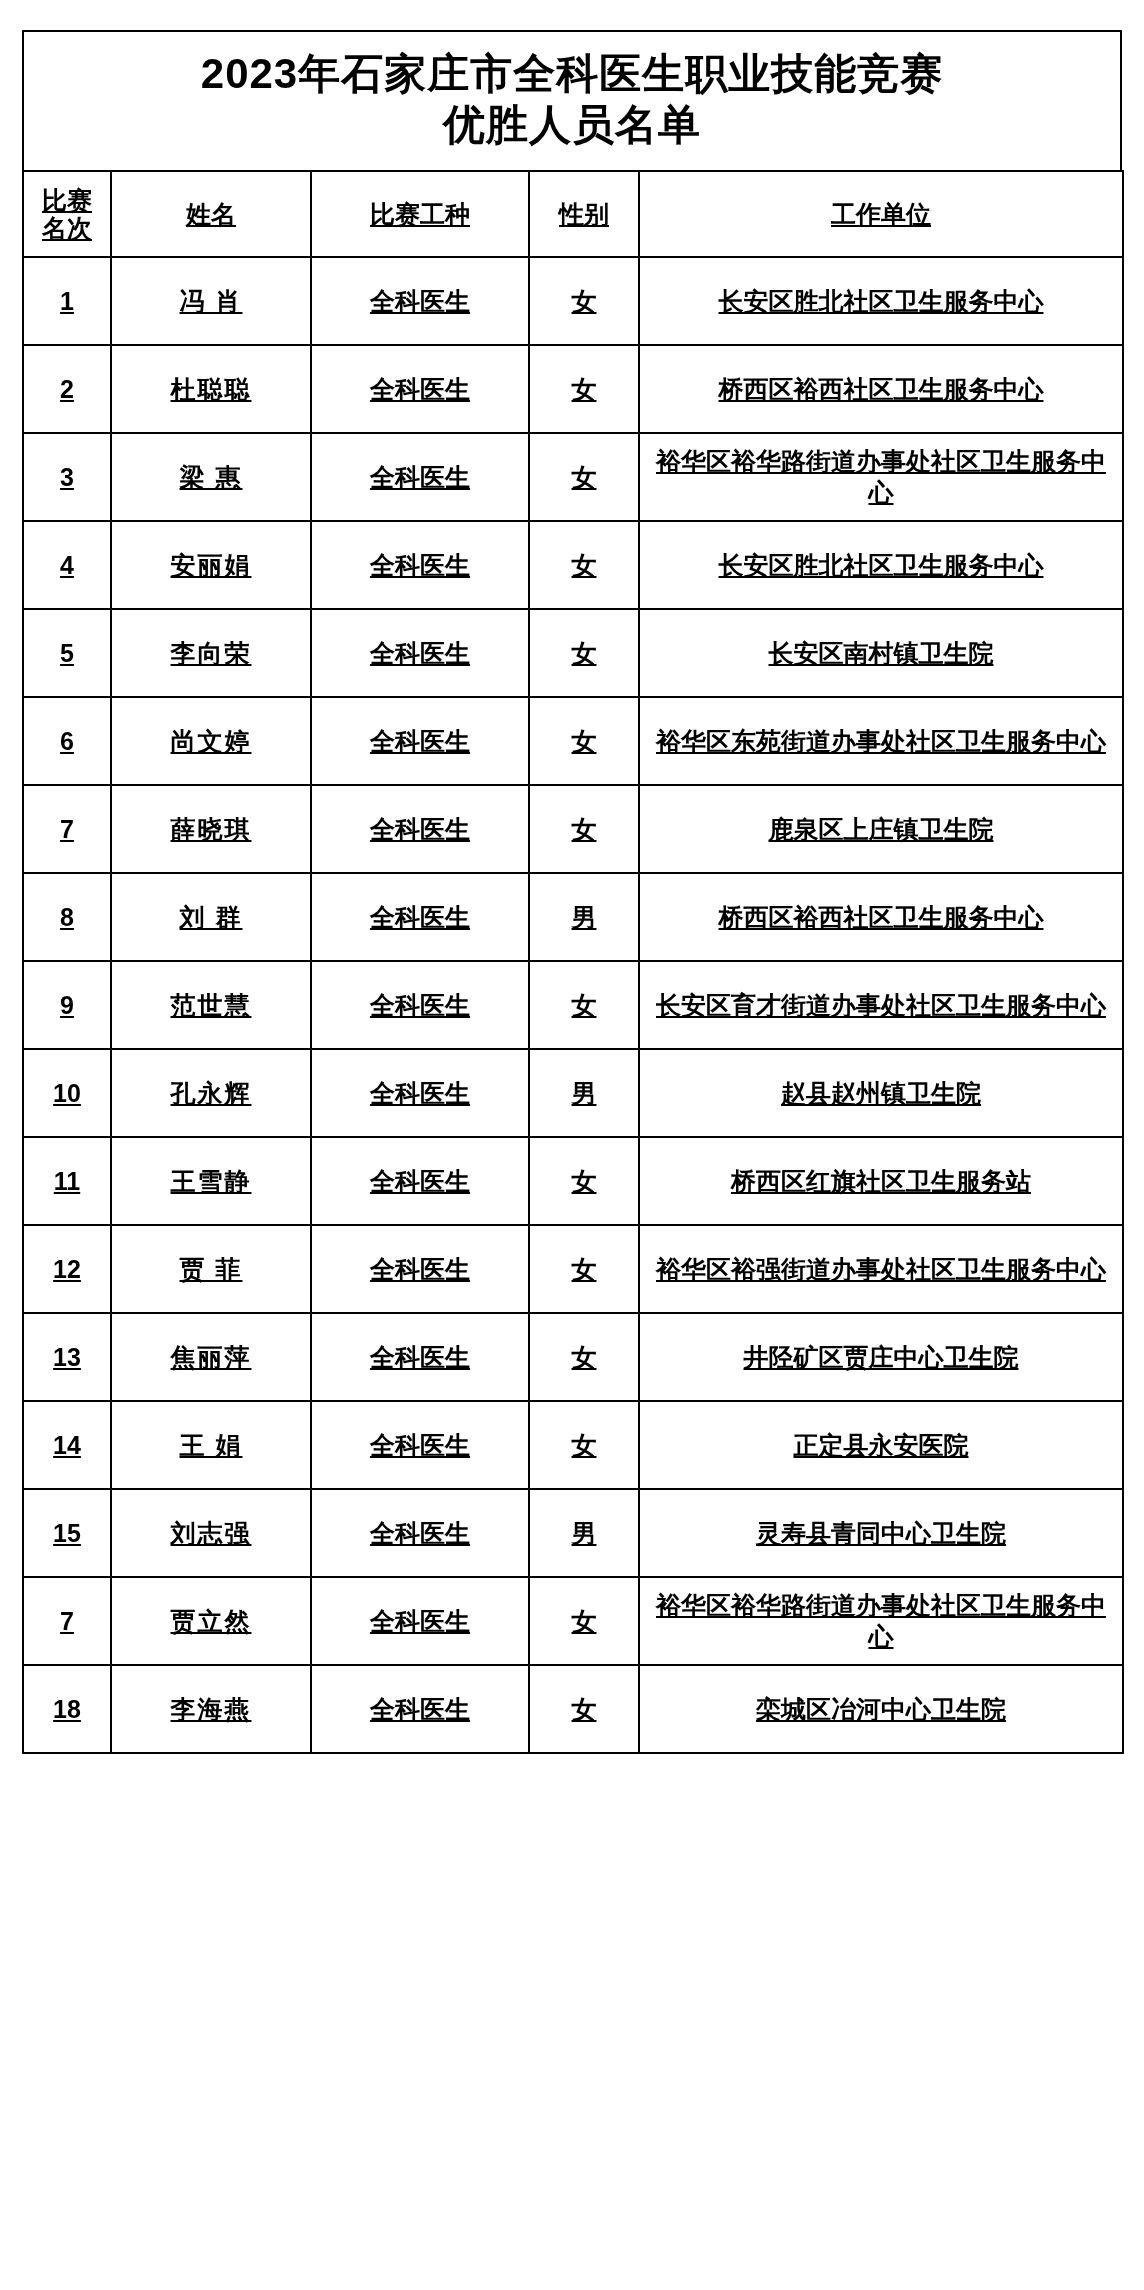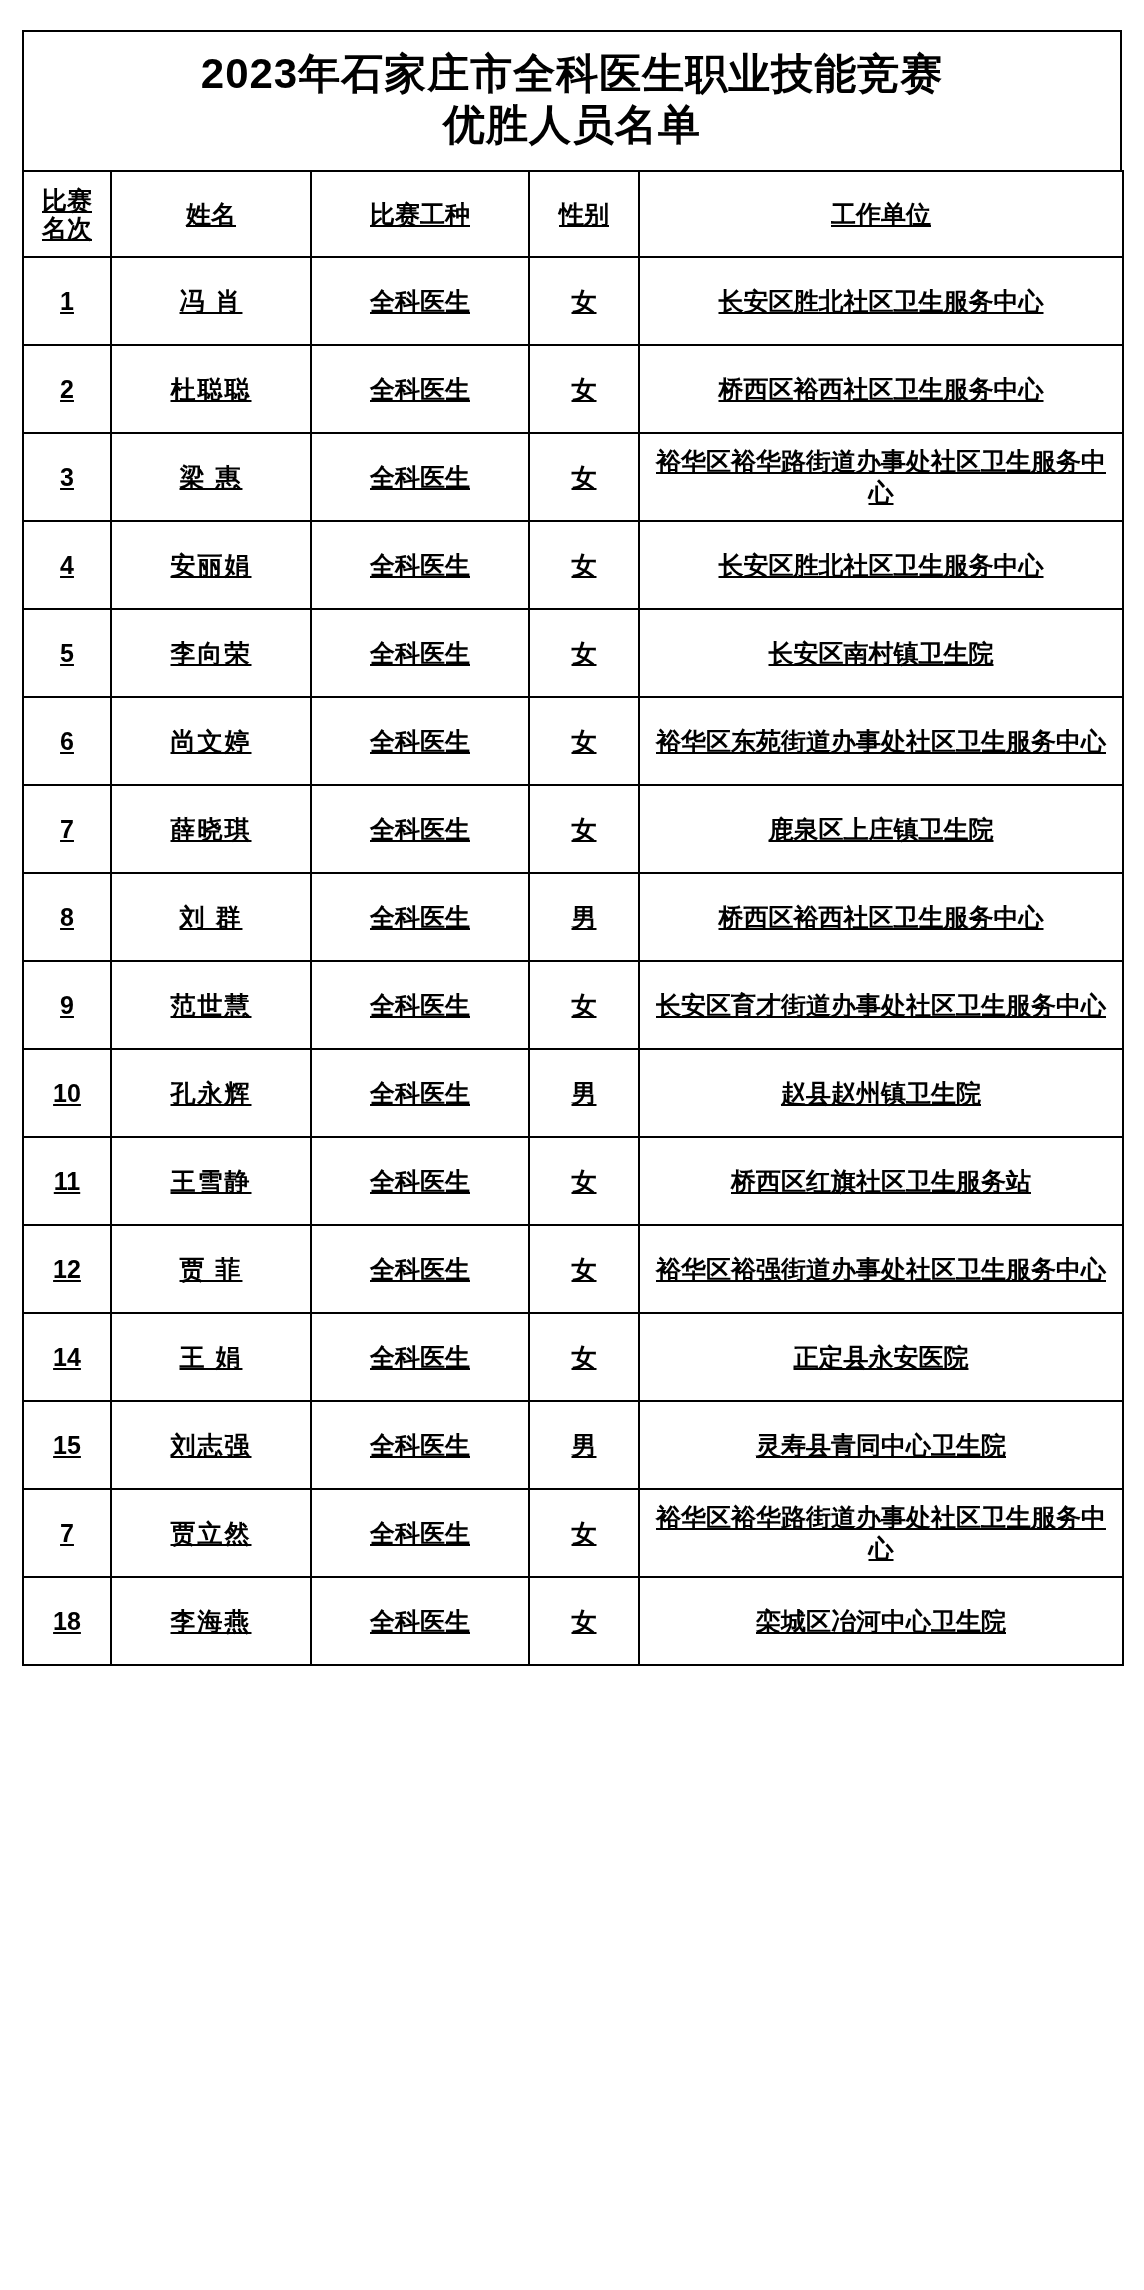--- a/index.html
+++ b/index.html
@@ -186,20 +186,27 @@
             <td class="unit">桥西区红旗社区卫生服务站</td>
           </tr>
           <tr>
             <td class="rank">12</td>
             <td class="name">贾 菲</td>
             <td class="type">全科医生</td>
             <td class="sex">女</td>
             <td class="unit">裕华区裕强街道办事处社区卫生服务中心</td>
           </tr>
           <tr>
+            <td class="rank">13</td>
+            <td class="name">焦丽萍</td>
+            <td class="type">全科医生</td>
+            <td class="sex">女</td>
+            <td class="unit">井陉矿区贾庄中心卫生院</td>
+          </tr>
+          <tr>
             <td class="rank">14</td>
             <td class="name">王 娟</td>
             <td class="type">全科医生</td>
             <td class="sex">女</td>
             <td class="unit">正定县永安医院</td>
           </tr>
           <tr>
             <td class="rank">15</td>
             <td class="name">刘志强</td>
             <td class="type">全科医生</td>

